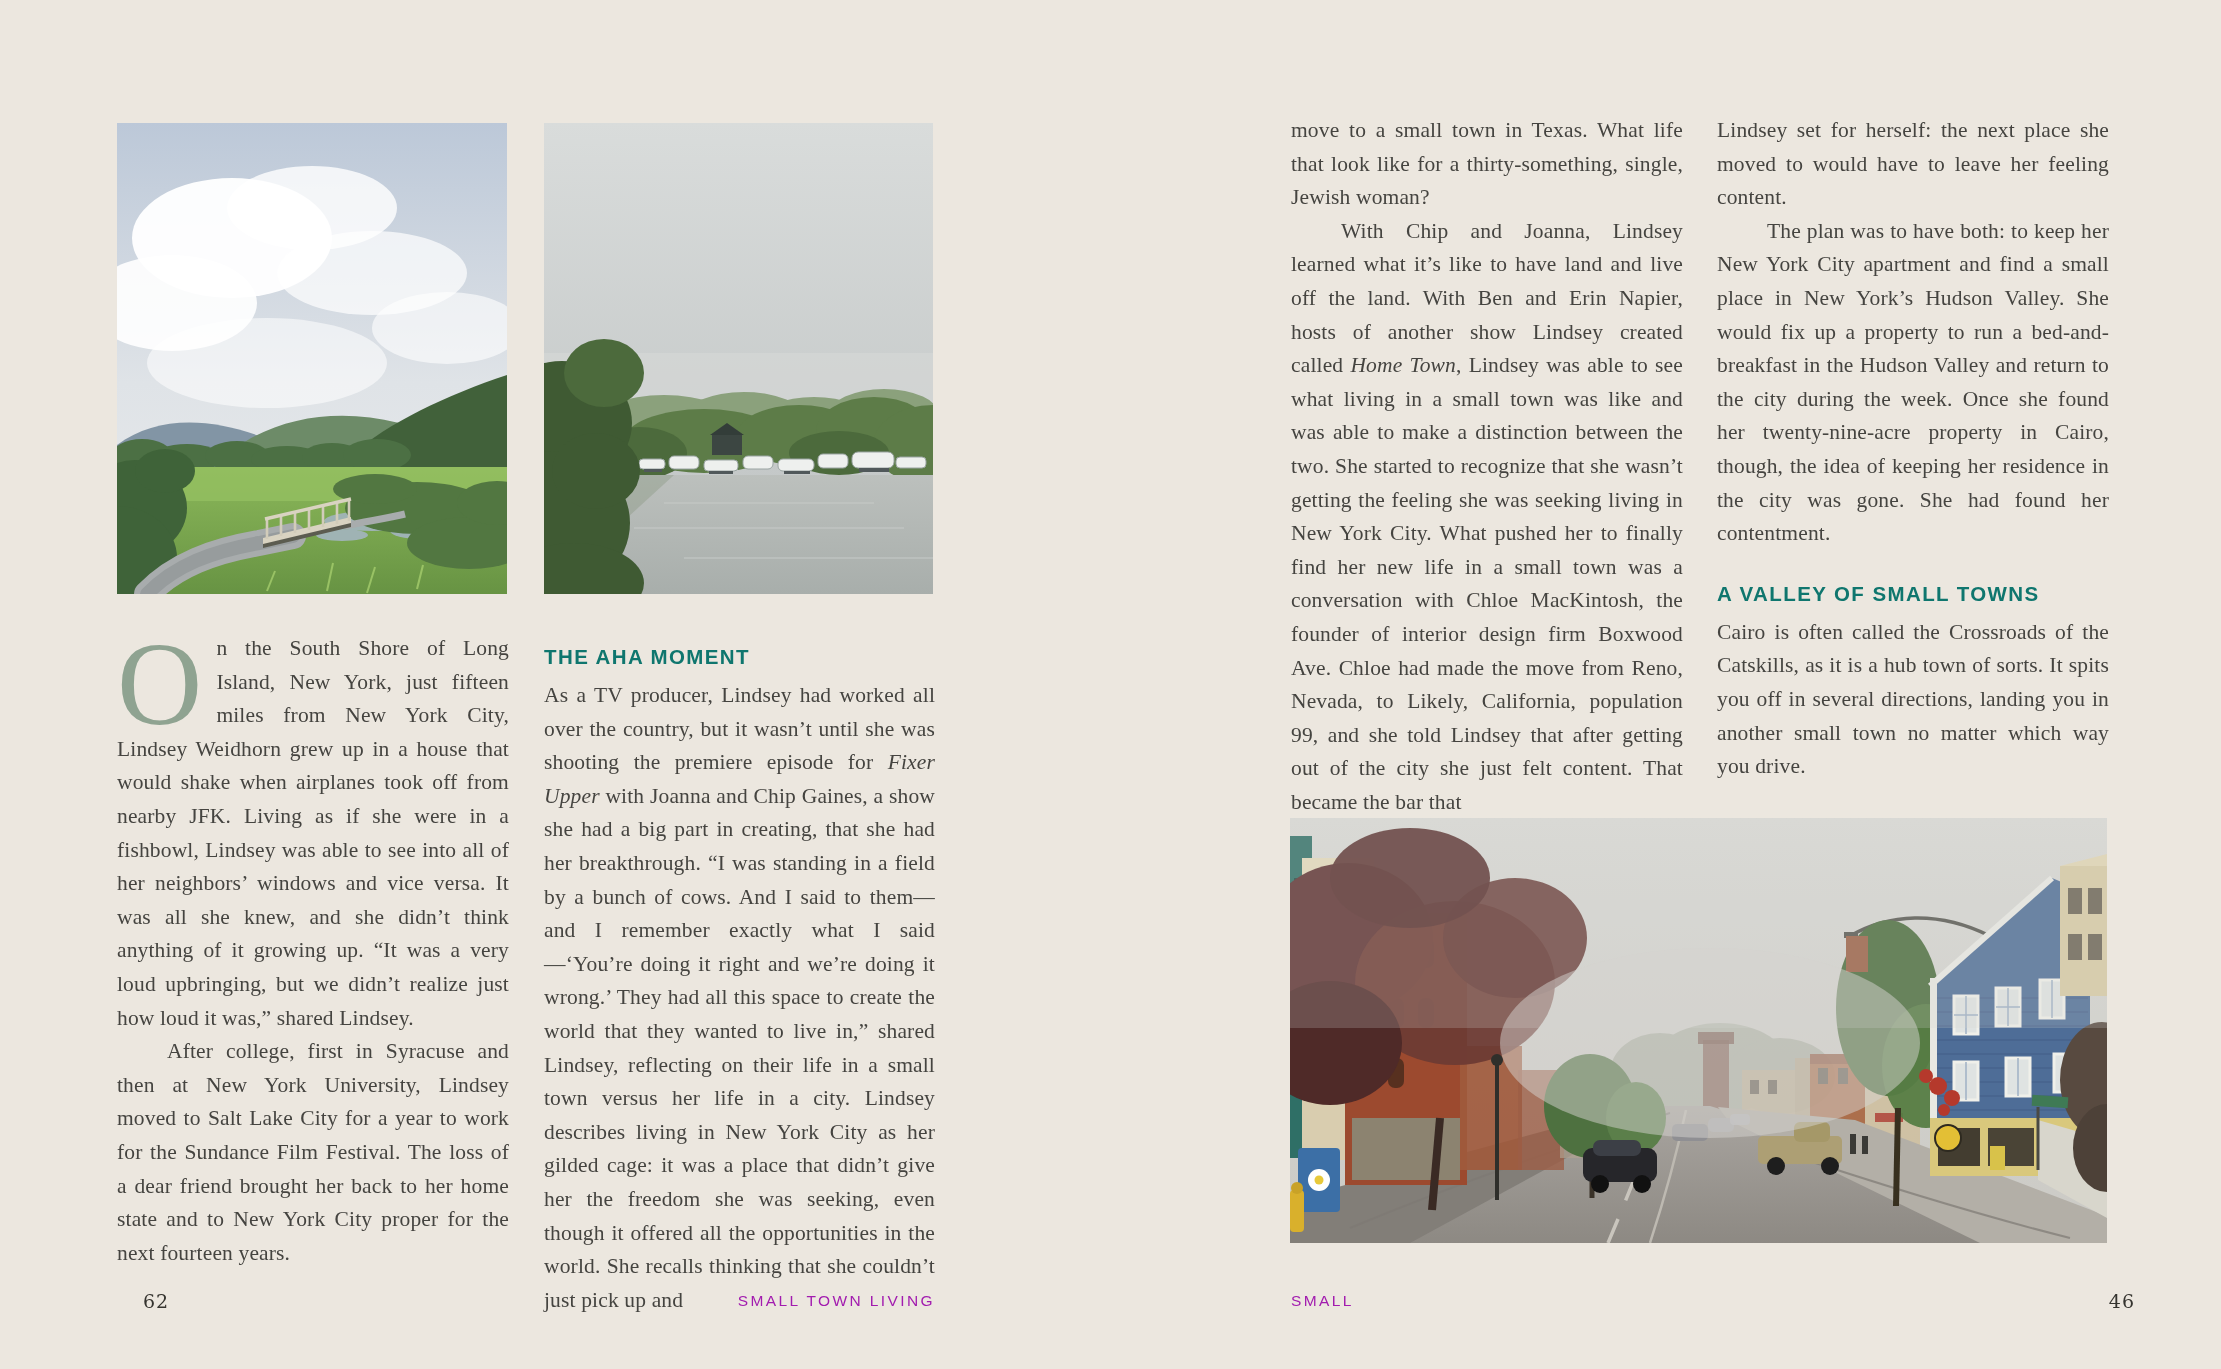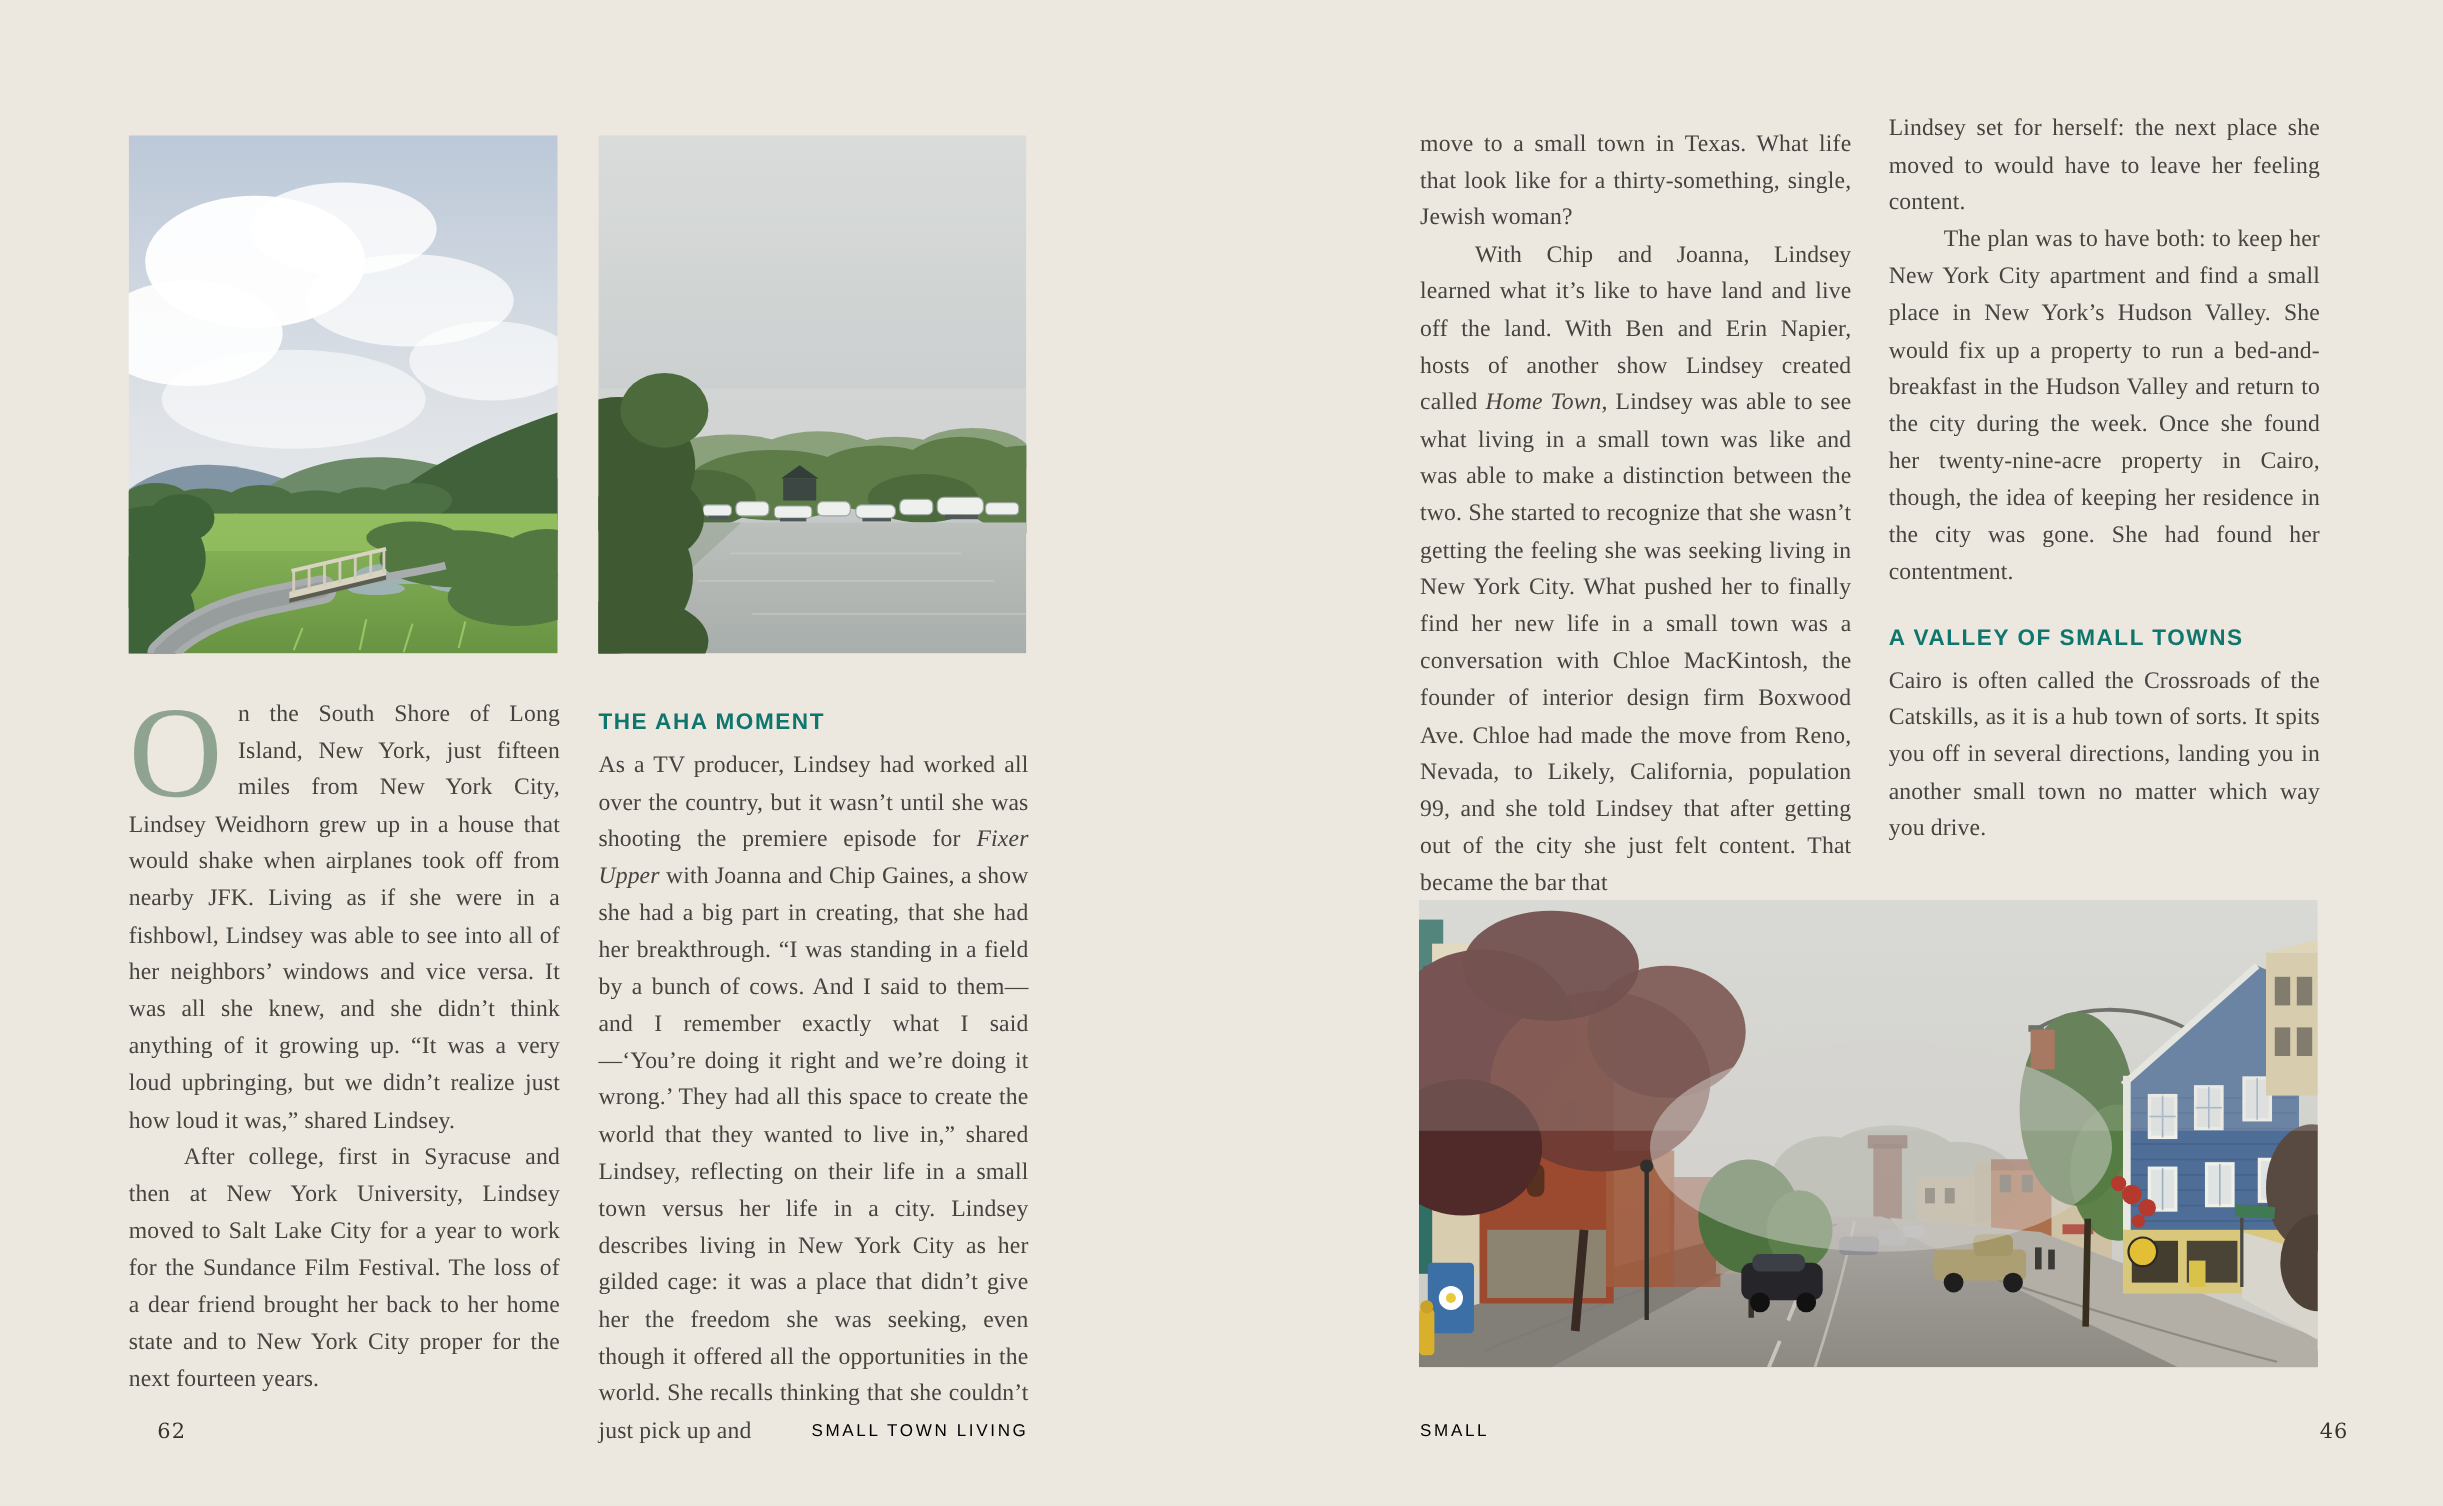--- a/index.html
+++ b/index.html
@@ -16,21 +16,21 @@
     float:left;font-size:118px;line-height:90px;color:#8FA391;
     margin:8px 14px 2px 0;font-weight:400;
   }
   .subhead{
     font-family:"Liberation Sans",sans-serif;font-weight:bold;font-size:20.5px;
     letter-spacing:1.4px;color:#0f766e;margin:0 0 9px 0;text-align:left;line-height:26px;
   }
   .subhead.gap{margin-top:30px;}
   .runner{
     position:absolute;font-family:"Liberation Sans",sans-serif;font-size:15.5px;
-    letter-spacing:2.4px;color:#000000;
+    letter-spacing:2.4px;color:#a21caf;
   }
   .pagenum{
     position:absolute;font-family:"DejaVu Serif",serif;font-size:19px;
     letter-spacing:1px;color:#35342F;margin-left:26px;
   }
   .ta-r{text-align:right;}
 </style>
 </head>
 <body>
 
@@ -187,21 +187,21 @@
   </div>
 
   <div class="pagenum" style="left:117px;top:1290px;">62</div>
   <div class="runner ta-r" style="left:544px;top:1292px;width:391px;">SMALL TOWN LIVING</div>
 
   <div class="col" style="left:1291px;top:114px;width:392px;">
     <p>move to a small town in Texas. What life that look like for a thirty-something, single, Jewish woman?</p>
     <p class="indent"><span>With Chip and Joanna, Lindsey learned what it’s like to have land and live off the land. With Ben and Erin Napier, hosts of another show Lindsey created called </span><i>Home Town</i><span>, Lindsey was able to see what living in a small town was like and was able to make a distinction between the two. She started to recognize that she wasn’t getting the feeling she was seeking living in New York City. What pushed her to finally find her new life in a small town was a conversation with Chloe MacKintosh, the founder of interior design firm Boxwood Ave. Chloe had made the move from Reno, Nevada, to Likely, California, population 99, and she told Lindsey that after getting out of the city she just felt content. That became the bar that</span></p>
   </div>
 
-  <div class="col" style="left:1717px;top:100px;width:392px;">
+  <div class="col" style="left:1717px;top:114px;width:392px;">
     <p>Lindsey set for herself: the next place she moved to would have to leave her feeling content.</p>
     <p class="indent">The plan was to have both: to keep her New York City apartment and find a small place in New York’s Hudson Valley. She would fix up a property to run a bed-and-breakfast in the Hudson Valley and return to the city during the week. Once she found her twenty-nine-acre property in Cairo, though, the idea of keeping her residence in the city was gone. She had found her contentment.</p>
     <h2 class="subhead gap">A VALLEY OF SMALL TOWNS</h2>
     <p>Cairo is often called the Crossroads of the Catskills, as it is a hub town of sorts. It spits you off in several directions, landing you in another small town no matter which way you drive.</p>
   </div>
 
   <div class="photo" style="left:1290px;top:818px;width:817px;height:425px;">
     <svg viewBox="0 0 817 425" preserveAspectRatio="none">
       <defs>
         <linearGradient id="fog3" x1="0" y1="0" x2="0" y2="1">

